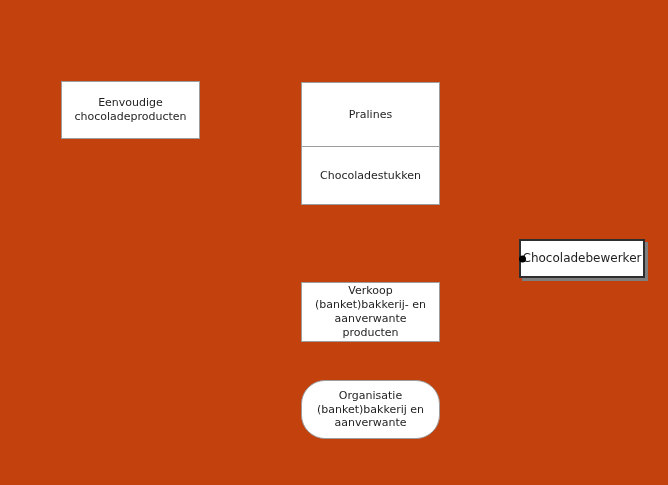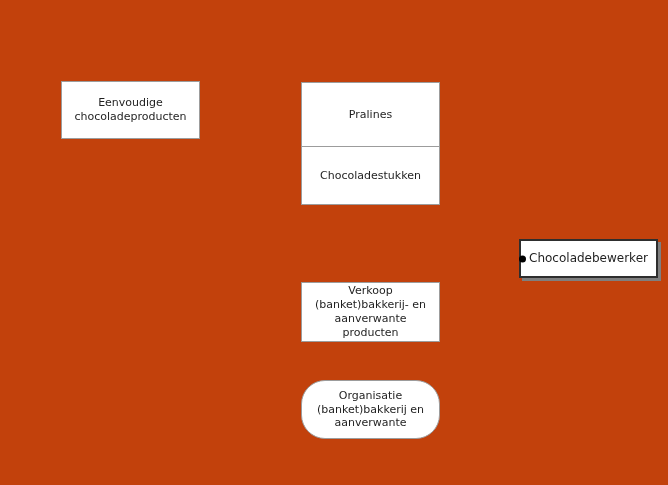--- a/index.html
+++ b/index.html
@@ -31,21 +31,21 @@
   }
   .node-eenvoudige      { left: 61px;  top: 81px;  width: 139px; height: 58px; }
   .node-dessertkoekjes  { left: 61px;  top: 181px; width: 139px; height: 60px; }
   .node-pralines        { left: 301px; top: 82px;  width: 139px; height: 66px; }
   .node-chocoladestukken{ left: 301px; top: 146px; width: 139px; height: 59px; }
   .node-verkoop         { left: 301px; top: 282px; width: 139px; height: 60px; }
   .node-organisatie     { left: 301px; top: 380px; width: 139px; height: 59px; border-radius: 24px; }
   .root-node {
     left: 519px;
     top: 239px;
-    width: 139px;
+    width: 126px;
     height: 39px;
     border: 2px solid #2e2e2e;
     box-shadow: 3px 3px 0 #7f7f7f;
     font-size: 12px;
   }
   .fold-dot {
     position: absolute;
     left: -2px;
     top: 50%;
     transform: translateY(-50%);

